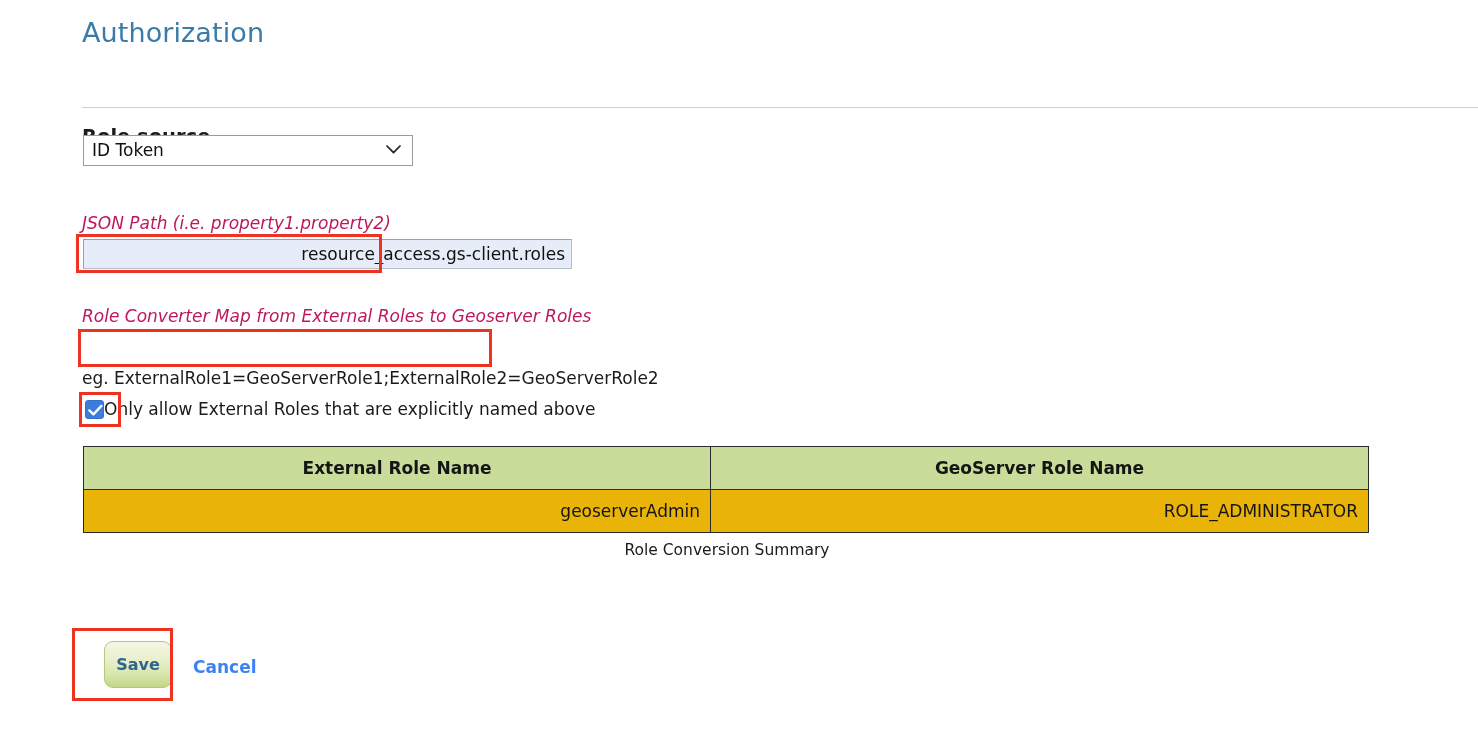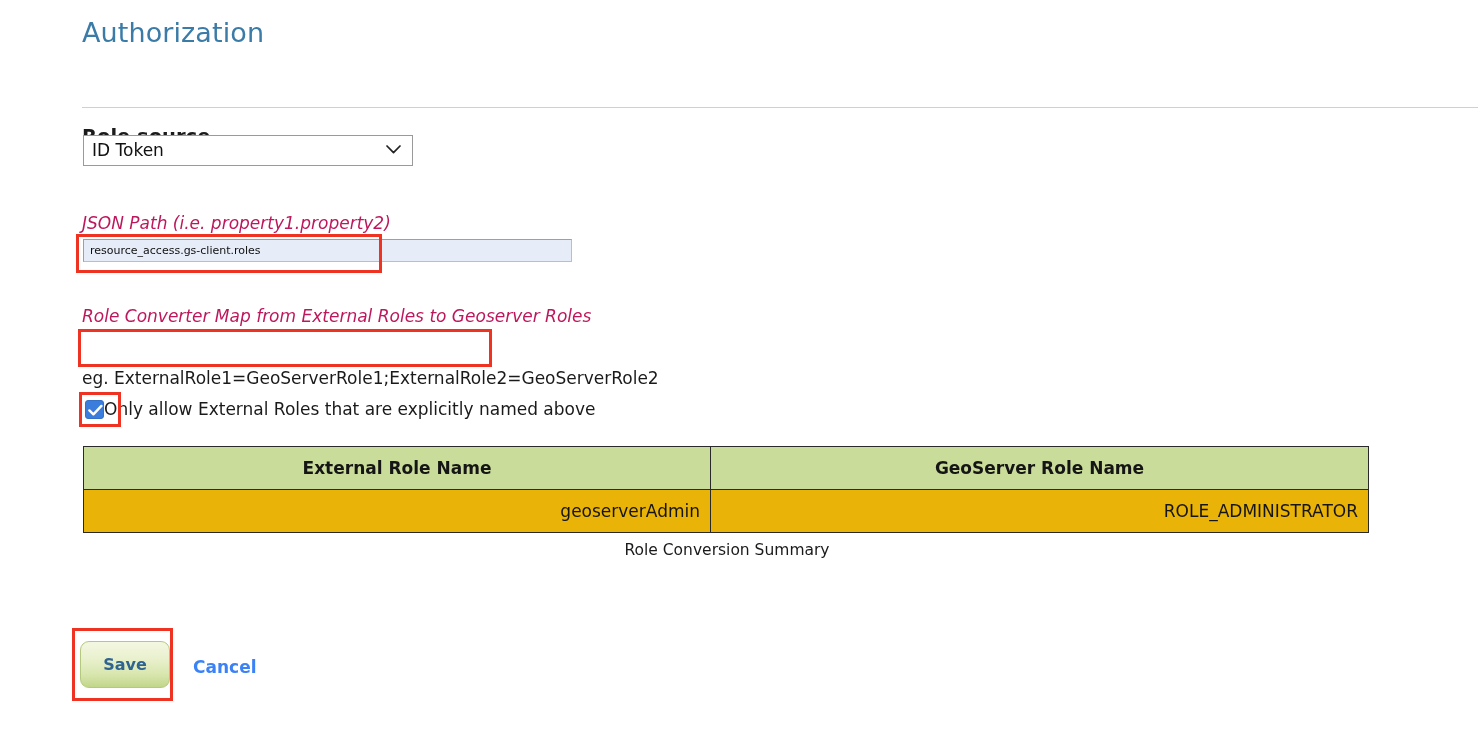--- a/index.html
+++ b/index.html
@@ -95,31 +95,32 @@
     white-space: nowrap;
     font-style: italic;
   }
   #lbl-jsonpath { left: 82px; top: 212px; }
   #lbl-converter { left: 82px; top: 305px; }
 
   
   .text-input {
     position: absolute;
     box-sizing: border-box;
-    height: 23px;
+    height: 30px;
     background: #e6ecf8;
     border: 1px solid #9aa0ab;
     border-right-color: #b9bec7;
     border-bottom-color: #b9bec7;
     font-family: "DejaVu Sans", "Liberation Sans", sans-serif;
-    font-size: 11px;
+    font-size: 17px;
     color: #101010;
     padding: 0 6px;
     outline: none;
     border-radius: 0;
+    text-align: right;
   }
   #inp-jsonpath { left: 83px; top: 239px; width: 489px; }
   #inp-converter { left: 83px; top: 333px; width: 489px; }
 
   
   .helper-text {
     position: absolute;
     left: 82px;
     top: 367px;
     font-size: 17px;
@@ -193,23 +194,23 @@
     text-align: center;
     font-size: 15.5px;
     color: #1a1a1a;
     line-height: 20px;
     transform: translateX(-12px);
   }
 
   
   .save-button {
     position: absolute;
-    left: 80px;
+    left: 104px;
     top: 641px;
-    width: 90px;
+    width: 68px;
     height: 47px;
     box-sizing: border-box;
     border: 1px solid #b4c97e;
     border-radius: 9px;
     background: linear-gradient(to bottom, #f3f7e2 0%, #eaf1cf 35%, #d8e6ae 72%, #c2d689 100%);
     color: #2f6490;
     font-family: "DejaVu Sans", "Liberation Sans", sans-serif;
     font-size: 16px;
     font-weight: bold;
     cursor: pointer;

